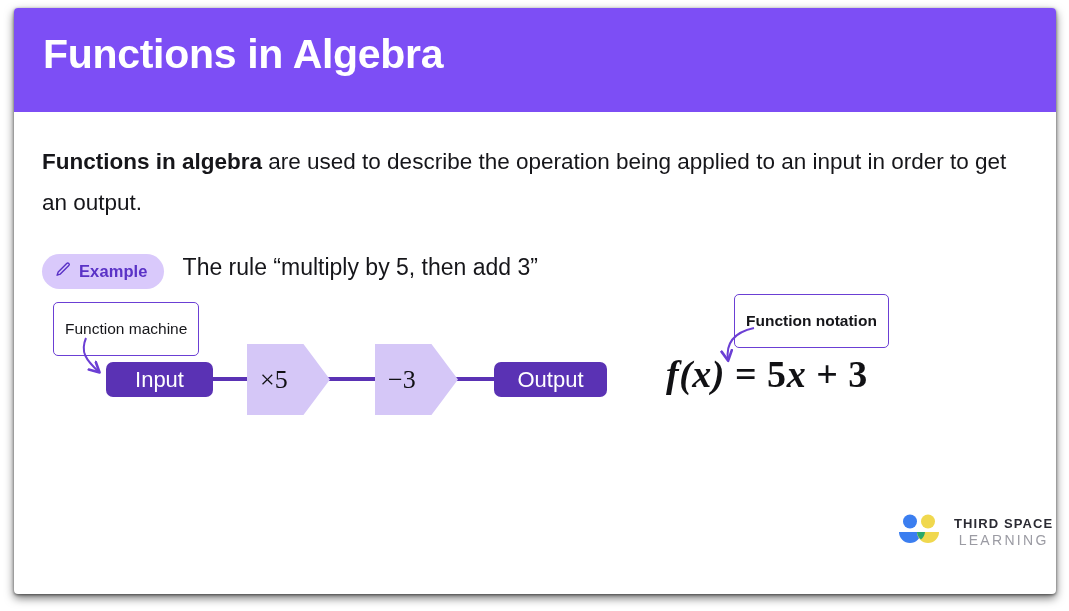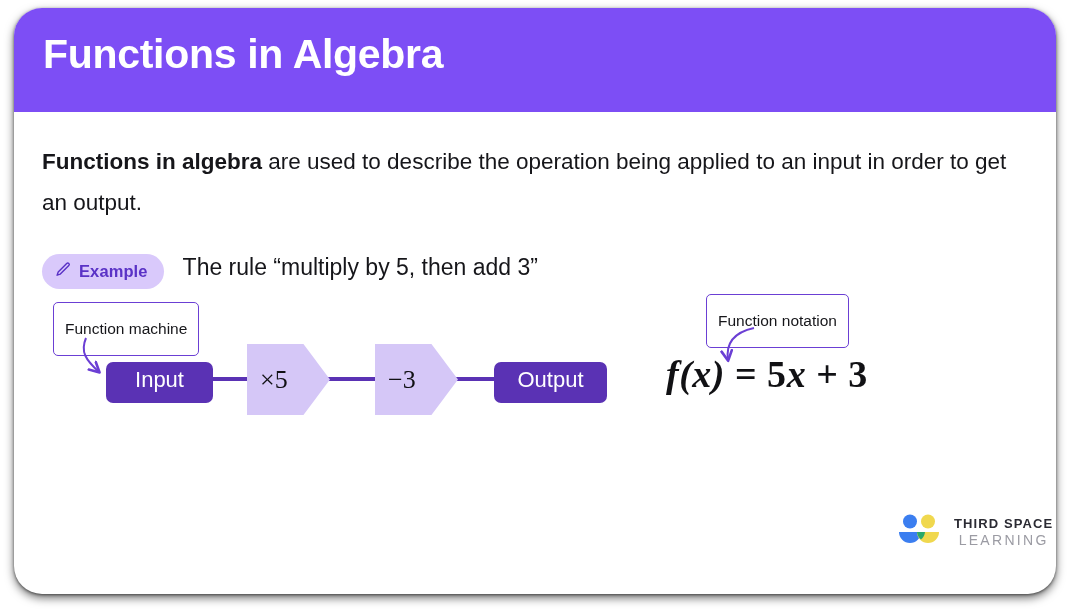--- a/index.html
+++ b/index.html
@@ -12,21 +12,21 @@
     overflow: hidden;
   }
 
   #card {
     position: absolute;
     left: 14px;
     top: 8px;
     width: 1042px;
     height: 586px;
     background: #ffffff;
-    border-radius: 28px;
+    border-radius: 4px;
     box-shadow: 0 4px 10px rgba(0,0,0,0.55), 0 1px 3px rgba(0,0,0,0.5);
     overflow: hidden;
   }
 
   
   #header {
     position: absolute;
     left: 0; top: 0;
     width: 100%;
     height: 104px;
@@ -93,31 +93,31 @@
     position: absolute;
     background: #ffffff;
     border: 1.6px solid #6b3fd4;
     border-radius: 5px;
     font-size: 15.5px;
     color: #16161a;
     padding: 17px 11px;
     white-space: nowrap;
   }
   #callout-machine { left: 39px; top: 294px; }
-  #callout-notation { left: 692px; top: 286px; }
+  #callout-notation { left: 720px; top: 286px; font-weight: bold; }
 
   .pill {
     position: absolute;
     background: #5a32b4;
     border-radius: 7px;
     color: #ffffff;
     font-size: 22px;
     text-align: center;
     line-height: 35px;
-    height: 41px;
+    height: 35px;
   }
   #pill-input  { left: 92px;  top: 354px; width: 107px; }
   #pill-output { left: 480px; top: 354px; width: 113px; }
 
   .machine {
     position: absolute;
     background: #d5c7f7;
     width: 83px;
     height: 71px;
     clip-path: polygon(0 0, 68% 0, 100% 50%, 68% 100%, 0 100%);

